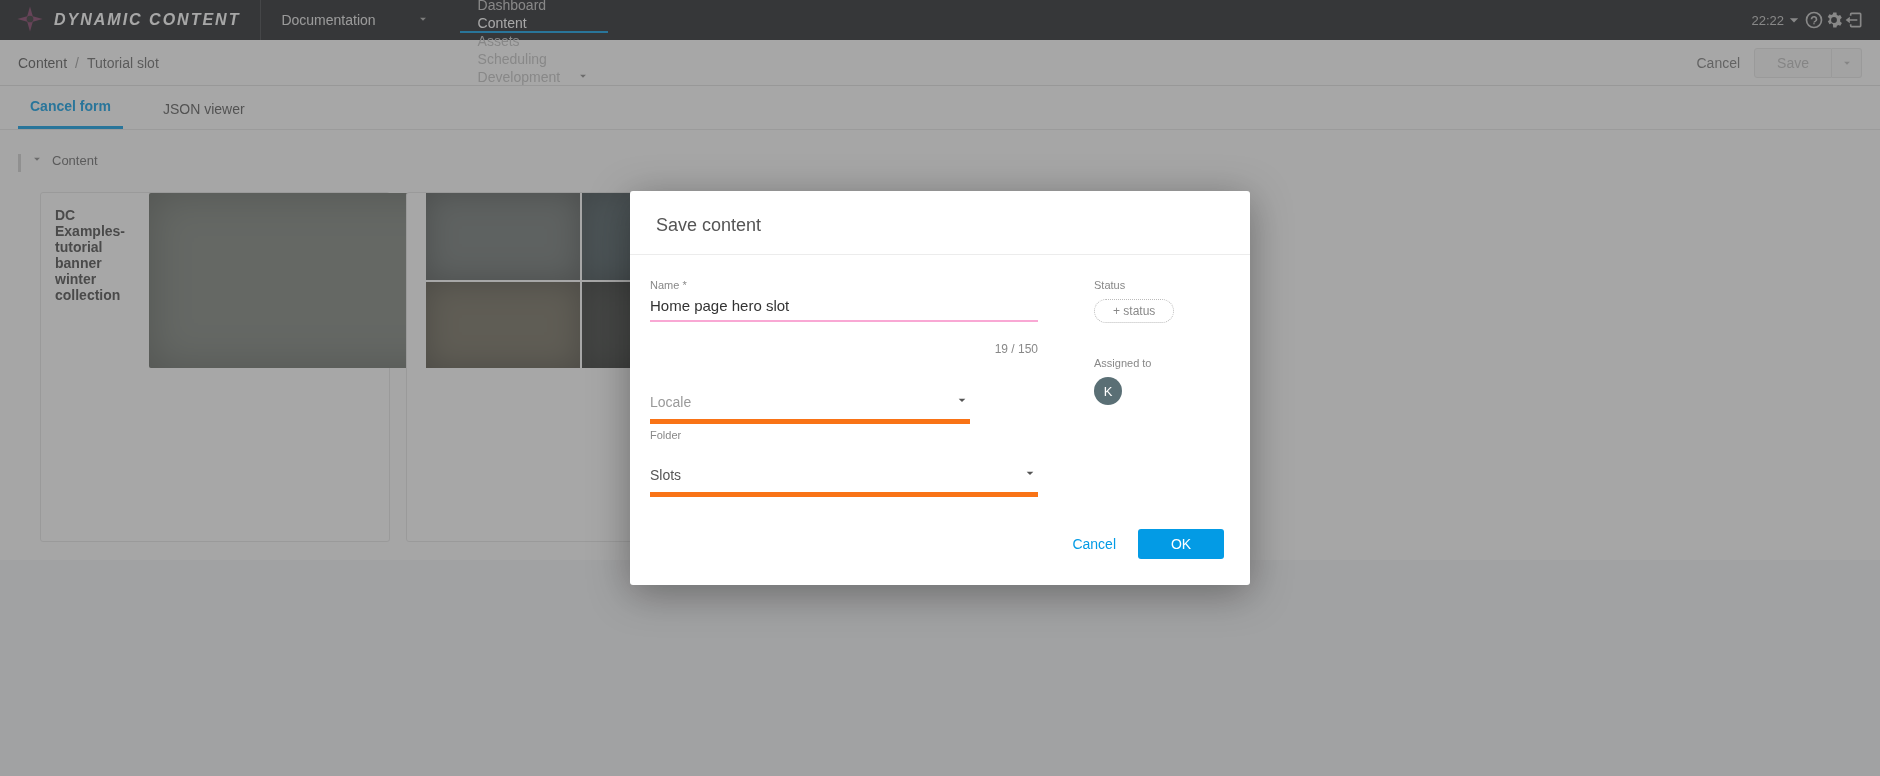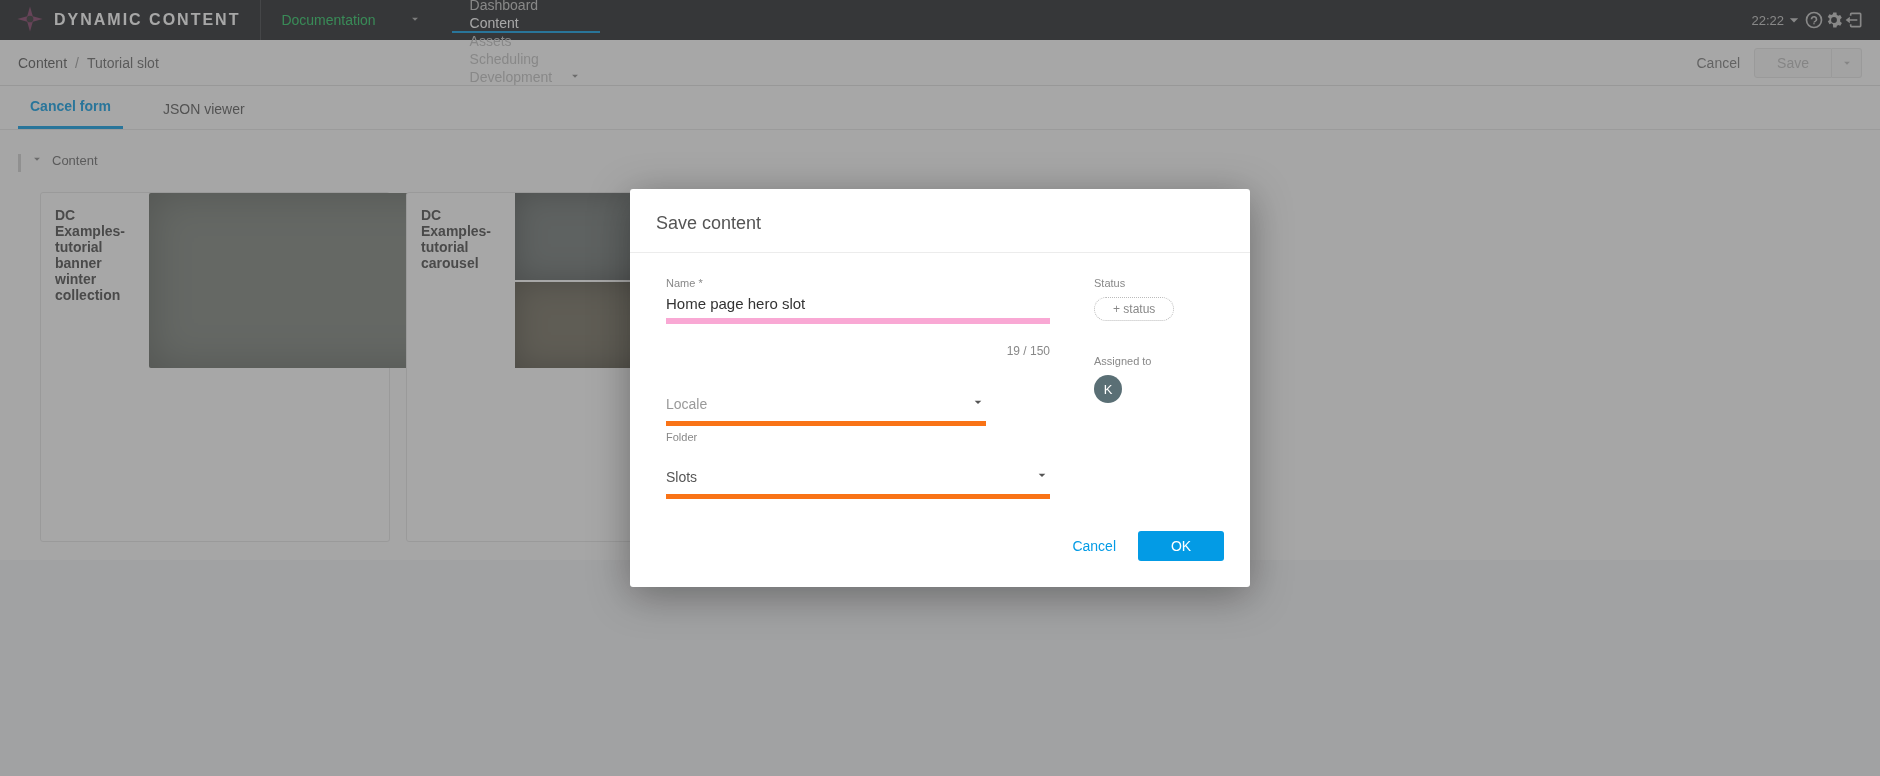--- a/index.html
+++ b/index.html
@@ -15,23 +15,23 @@
     color: #d0d0d0;
     font-size: 14px;
   }
   .logo {
     display: flex;
     align-items: center;
     gap: 10px;
     margin-right: 20px;
   }
   .logo svg { width: 28px; height: 28px; }
-  .logo-text { letter-spacing: 2px; font-weight: 600; font-size: 16px; color: #ffffff; }
+  .logo-text { letter-spacing: 2px; font-weight: 600; font-size: 16px; color: #ffffff; font-style: italic; }
   .vdiv { width: 1px; height: 40px; background: #3a3c40; margin-right: 20px; }
-  .hub-select { display: flex; align-items: center; gap: 32px; color: #22c55e; cursor: pointer; margin-right: 30px; }
+  .hub-select { display: flex; align-items: center; gap: 40px; color: #e5e5e5; cursor: pointer; margin-right: 30px; }
   .nav { display: flex; align-items: stretch; height: 47px; flex-direction: column; }
   .nav-item {
     padding: 0 18px;
     display: flex;
     align-items: center;
     color: #c0c0c0;
     cursor: pointer;
     border-bottom: 2px solid transparent;
   }
   .nav-item.active { color: #ffffff; border-bottom: 2px solid #039be5; }
@@ -204,32 +204,32 @@
     padding-bottom: 26px;
   }
   .modal-header {
     padding: 24px 26px 18px 26px;
     border-bottom: 1px solid #ececec;
     font-size: 18px;
     color: #555;
   }
   .modal-body {
     display: flex;
-    padding: 24px 26px 4px 36px;
-    gap: 44px;
+    padding: 24px 26px 4px 20px;
+    gap: 56px;
   }
   .mcol-left { flex: 1; }
   .mcol-right { width: 130px; }
 
   .field-label { font-size: 11px; color: #888; }
   .mini-label { font-size: 11px; color: #888; margin-bottom: 8px; }
   .text-input {
     width: 100%;
     border: none;
-    border-bottom: 6px solid #f9a8d4;
+    border-bottom: 2px solid #f9a8d4;
     font-size: 15px;
     color: #333;
     padding: 6px 0 6px 0;
     outline: none;
     margin-bottom: 20px;
   }
   .counter { text-align: right; font-size: 12px; color: #888; margin-bottom: 28px; }
 
   .select-row {
     width: 320px;
@@ -395,21 +395,20 @@
 
   <div class="cards">
     <div class="card">
       <div class="card-title">DC Examples- tutorial banner winter collection</div>
       <div class="card-body">
         <div class="photo"></div>
       </div>
     </div>
 
     <div class="card">
-      <div class="card-title">DC Examples- tutorial carousel</div>
       <div class="card-body">
         <div class="photo carousel">
           <div></div>
           <div></div>
           <div></div>
           <div></div>
         </div>
       </div>
     </div>
 

